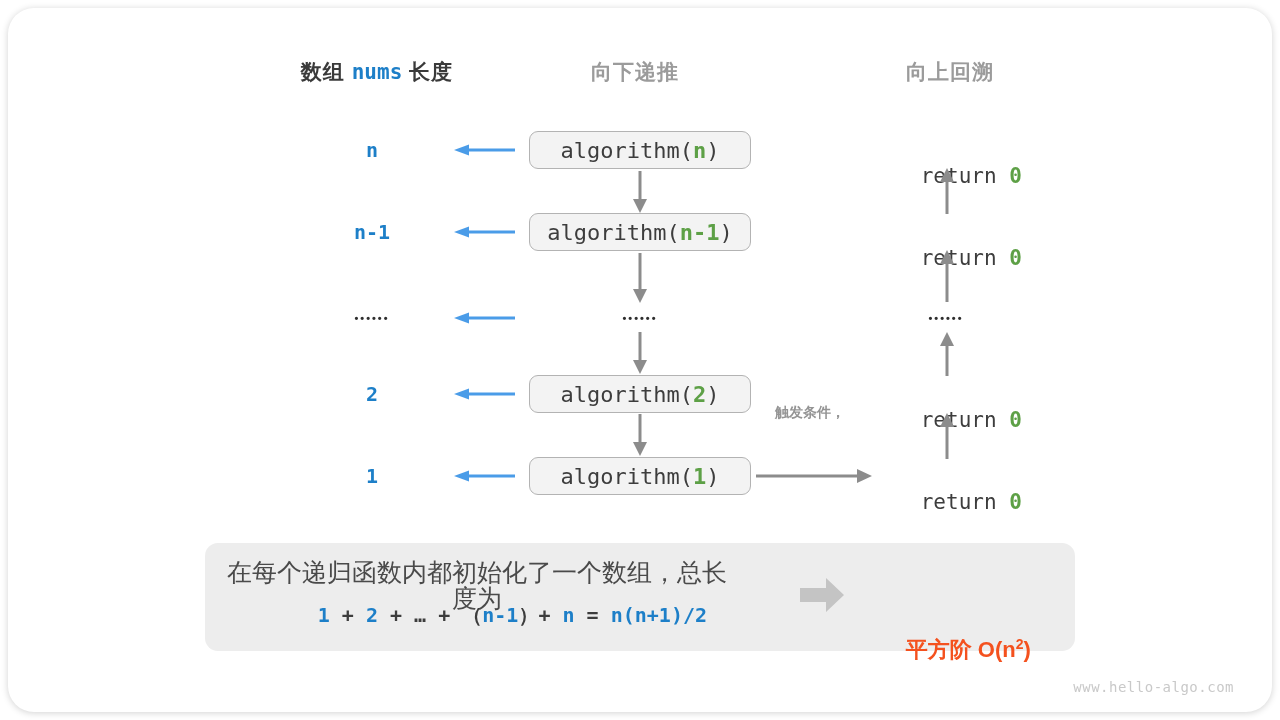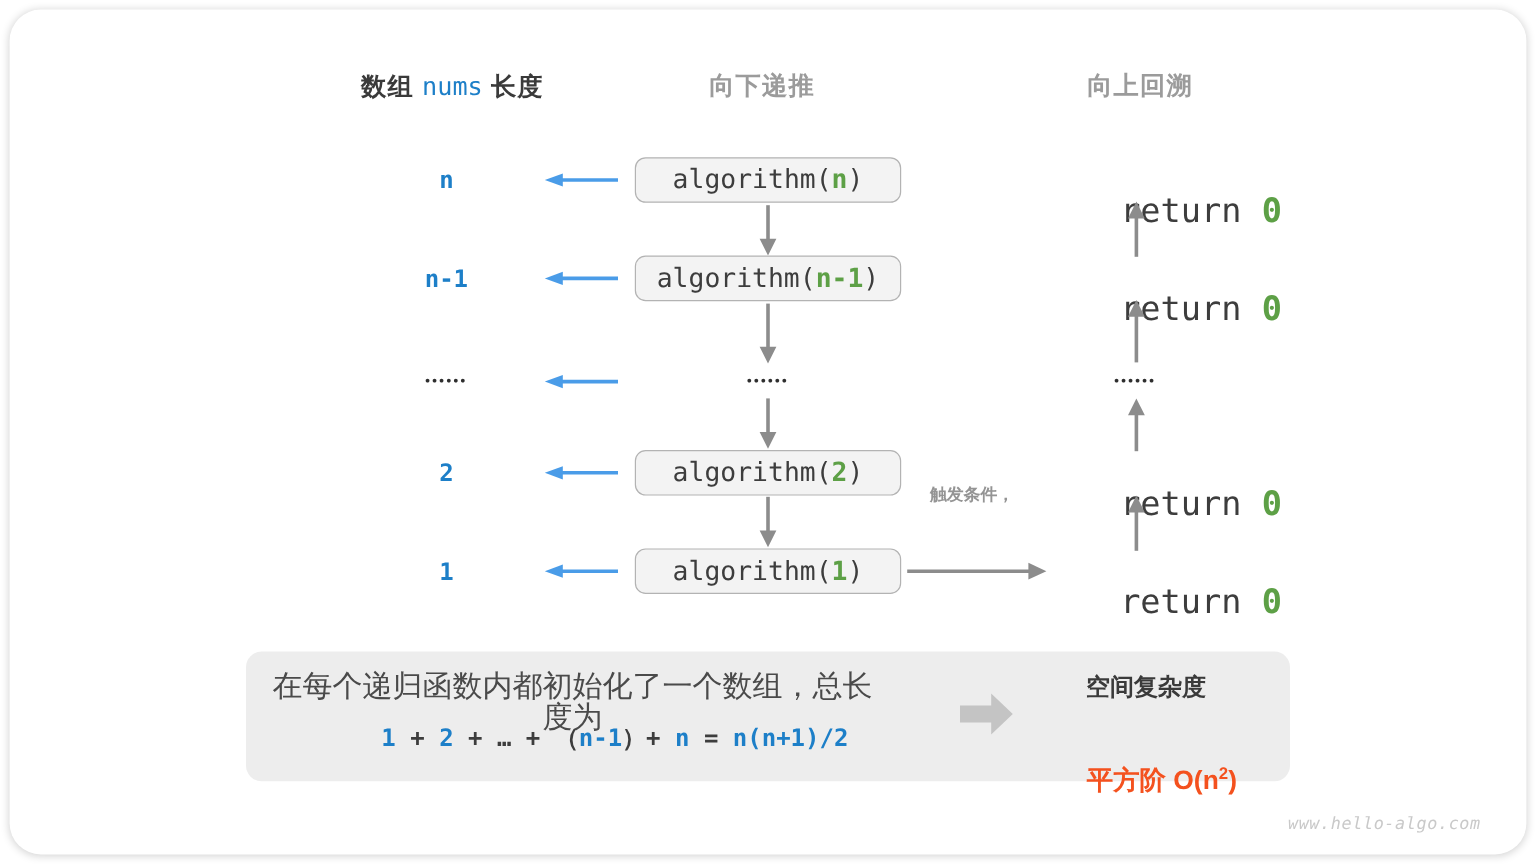--- a/index.html
+++ b/index.html
@@ -8,38 +8,38 @@
   .card{position:absolute;left:8px;top:8px;right:8px;bottom:8px;background:#fff;
         border-radius:26px;box-shadow:0 1px 7px rgba(0,0,0,.18);}
   .abs{position:absolute;}
 
   
   .hdr{position:absolute;width:280px;text-align:center;font-size:21px;font-weight:bold;
        line-height:28px;letter-spacing:1px;}
   .hdr-left{color:var(--cjk-dark);}
   .hdr-gray{color:var(--gray-header);}
   .hdr .code{color:var(--blue-text);font-family:"DejaVu Sans Mono","Liberation Mono",monospace;
-             font-weight:normal;letter-spacing:0;}
+             font-weight:bold;letter-spacing:0;}
 
   
   .lbl{position:absolute;left:312px;width:120px;text-align:center;line-height:28px;
        font-family:"DejaVu Sans Mono","Liberation Mono",monospace;font-weight:bold;
        font-size:20px;color:var(--blue-text);}
 
   
   .algo-box{position:absolute;left:529px;width:222px;height:38px;box-sizing:border-box;
             background:var(--box-fill);border:1.5px solid var(--box-border);border-radius:9px;
             display:flex;align-items:center;justify-content:center;
             font-family:"DejaVu Sans Mono","Liberation Mono",monospace;font-size:22px;
             color:var(--code-dark);white-space:pre;}
   .algo-box .arg{color:var(--green);font-weight:bold;}
 
   
   .ret{position:absolute;left:866px;width:160px;text-align:center;line-height:26px;
-       font-family:"DejaVu Sans Mono","Liberation Mono",monospace;font-size:28px;
+       font-family:"DejaVu Sans Mono","Liberation Mono",monospace;font-size:21px;
        color:var(--code-dark);white-space:pre;}
   .ret .ret-val{color:var(--green);font-weight:bold;}
 
   
   .dots{position:absolute;width:120px;text-align:center;line-height:16px;font-size:11px;
         letter-spacing:2px;color:var(--dots-color);font-weight:bold;}
 
   
   svg{position:absolute;display:block;overflow:visible;}
   .gshaft{stroke:var(--gray-arrow);stroke-width:3;}
@@ -62,21 +62,21 @@
            font-weight:bold;line-height:30px;white-space:pre;}
   .f-blue{color:var(--blue-text);}
   .f-dark{color:var(--code-dark);}
   .result-title{position:absolute;left:845px;top:560px;width:220px;text-align:center;
                 font-size:20px;font-weight:bold;line-height:26px;color:var(--cjk-dark);}
   .result-value{position:absolute;left:846px;top:599px;width:220px;text-align:center;
                 font-size:22px;font-weight:bold;line-height:30px;color:var(--orange);white-space:pre;}
   .result-value sup{font-size:14px;}
 
   .watermark{position:absolute;right:46px;top:679px;font-family:"DejaVu Sans Mono","Liberation Mono",monospace;
-             font-size:14px;color:var(--watermark);letter-spacing:0.5px;font-style:italic;}
+             font-size:14px;color:var(--watermark);letter-spacing:0.5px;}
 </style>
 </head>
 <body>
 
 <div class="stage">
   <div class="card"></div>
 
   <div class="hdr hdr-left" style="left:237px;top:58px;">
     <span>数组 </span><span class="code">nums</span><span> 长度</span>
   </div>
@@ -187,19 +187,18 @@
     <line class="gshaft" x1="0" y1="8" x2="102" y2="8"></line>
     <polygon class="ghead" points="101,1 101,15 116,8"></polygon>
   </svg>
 
   <div class="summary"></div>
   <div class="sum-line1">在每个递归函数内都初始化了一个数组，总长度为</div>
   <div class="formula"><span class="f-blue">1</span><span class="f-dark"> + </span><span class="f-blue">2</span><span class="f-dark"> + </span><span class="f-dark">…</span><span class="f-dark"> + </span><span class="f-dark">（</span><span class="f-blue">n-1</span><span class="f-dark">）</span><span class="f-dark">+ </span><span class="f-blue">n</span><span class="f-dark"> = </span><span class="f-blue">n(n+1)/2</span></div>
   <svg class="abs" style="left:800px;top:577px;" width="44" height="36">
     <polygon class="block-arrow" points="0,11 26,11 26,1 44,18 26,35 26,25 0,25"></polygon>
   </svg>
-  <div class="result-title">空间复杂度</div>
   <div class="result-value">
     <span>平方阶 O(n</span><sup>2</sup><span>)</span>
   </div>
 
   <div class="watermark">www.hello-algo.com</div>
 </div>
 
 </body></html>

